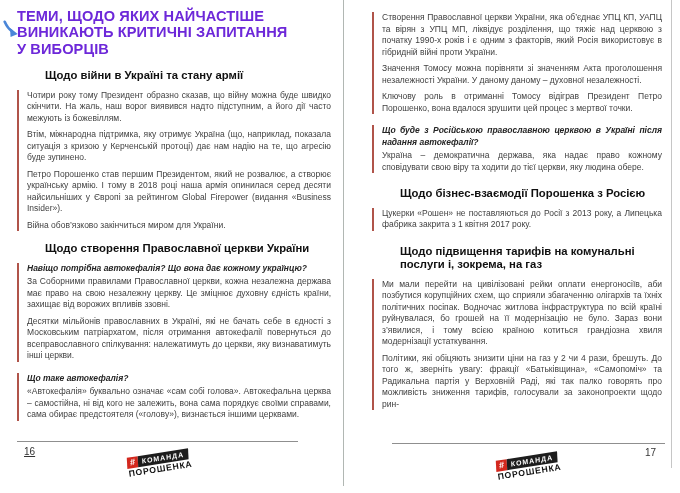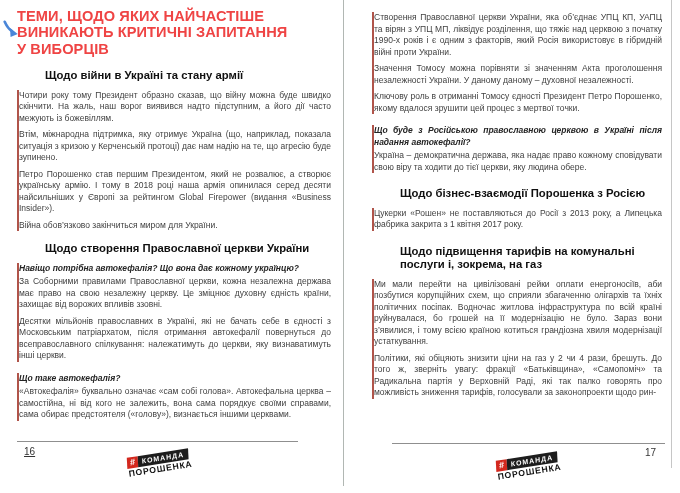--- a/index.html
+++ b/index.html
@@ -12,26 +12,26 @@
   .scan-edge{position:absolute;left:671px;top:0;width:1px;height:468px;background:#c6c6c6;}
 
   
   .arrow-annot{position:absolute;left:2px;top:20px;width:18px;height:18px;}
 
   
   .page{position:absolute;color:#3f3f3f;}
   .page-left{left:17px;top:8px;width:314px;}
   .page-right{left:372px;top:12px;width:290px;}
 
-  .doc-title{margin:0;font-size:14.6px;line-height:16.4px;font-weight:bold;color:#ef4444;letter-spacing:.1px;}
+  .doc-title{margin:0;font-size:14.6px;line-height:16.4px;font-weight:bold;color:#6d28d9;letter-spacing:.1px;}
   .section-heading{font-size:11.3px;line-height:13.5px;font-weight:bold;color:#101010;margin:11px 0 7px 0;padding-left:28px;}
   .page-left .doc-title + .section-heading{margin-top:12px;}
   .page-right .section-heading{margin-top:14px;}
 
-  .block{border-left:2px solid #b0544a;margin:0 0 11px 0;}
+  .block{border-left:2px solid #b0544a;padding-left:8px;margin:0 0 11px 0;}
   .block p{margin:0 0 5px 0;font-size:8.5px;line-height:11.5px;text-align:justify;color:#3f3f3f;}
   .block p:last-child{margin-bottom:0;}
   .block p.q{font-weight:bold;font-style:italic;color:#242424;margin-bottom:2px;}
   .block + .block{margin-top:11px;}
 
   
   .footer-rule{position:absolute;height:1px;background:#8f8f8f;}
   .rule-left{left:17px;top:441px;width:281px;}
   .rule-right{left:392px;top:443px;width:273px;}
   .pagenum{position:absolute;font-size:10px;color:#333;}
@@ -85,21 +85,21 @@
     <div class="block">
       <p class="q">Що таке автокефалія?</p>
       <p>«Автокефалія» буквально означає «сам собі голова». Автокефальна церква – самостійна, ні від кого не залежить, вона сама порядкує своїми справами, сама обирає предстоятеля («голову»), визнається іншими церквами.</p>
     </div>
   </div>
 
   <div class="page page-right">
     <div class="block">
       <p>Створення Православної церкви України, яка об’єднає УПЦ КП, УАПЦ та вірян з УПЦ МП, ліквідує розділення, що тяжіє над церквою з початку 1990-х років і є одним з факторів, який Росія використовує в гібридній війні проти України.</p>
       <p>Значення Томосу можна порівняти зі значенням Акта проголошення незалежності України. У даному даному – духовної незалежності.</p>
-      <p>Ключову роль в отриманні Томосу єдності Президент Петро Порошенко, якому вдалося зрушити цей процес з мертвої точки.</p>
+      <p>Ключову роль в отриманні Томосу відіграв Президент Петро Порошенко, вона вдалося зрушити цей процес з мертвої точки.</p>
     </div>
     <div class="block">
       <p class="q">Що буде з Російською православною церквою в Україні після надання автокефалії?</p>
       <p>Україна – демократична держава, яка надає право кожному сповідувати свою віру та ходити до тієї церкви, яку людина обере.</p>
     </div>
 
     <div class="section-heading">Щодо бізнес-взаємодії Порошенка з Росією</div>
     <div class="block">
       <p>Цукерки «Рошен» не поставляються до Росії з 2013 року, а Липецька фабрика закрита з 1 квітня 2017 року.</p>
     </div>

